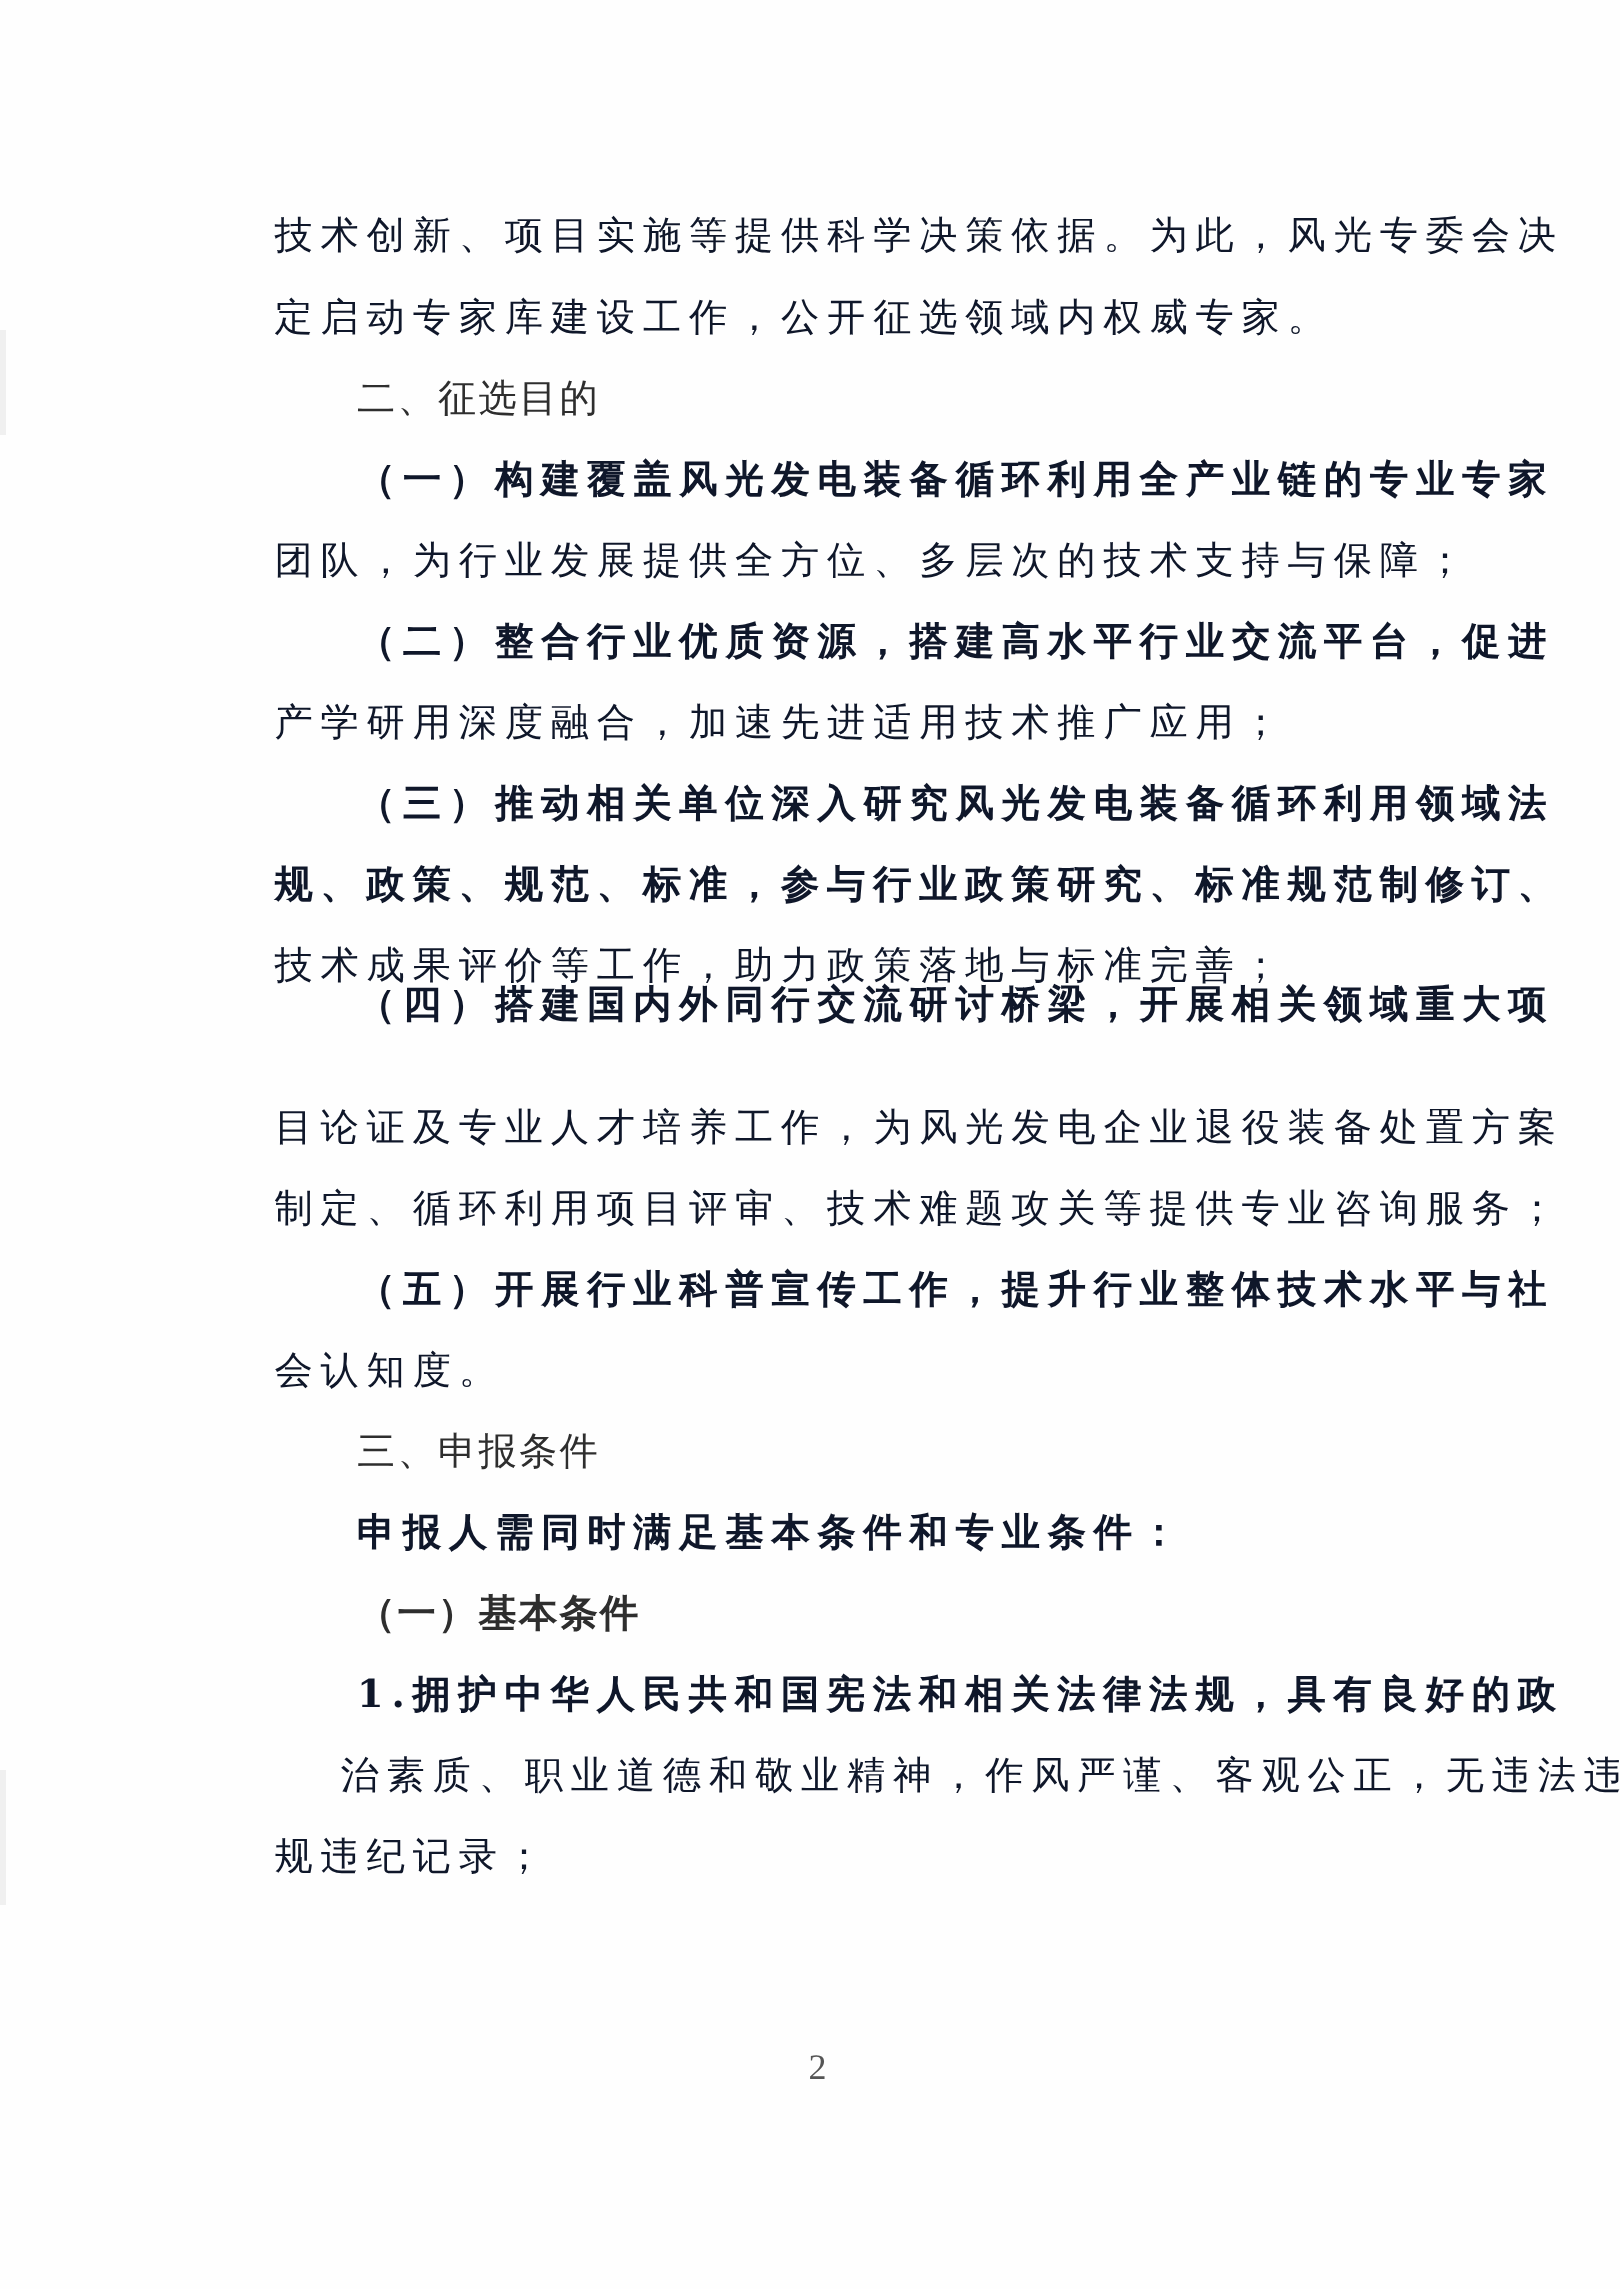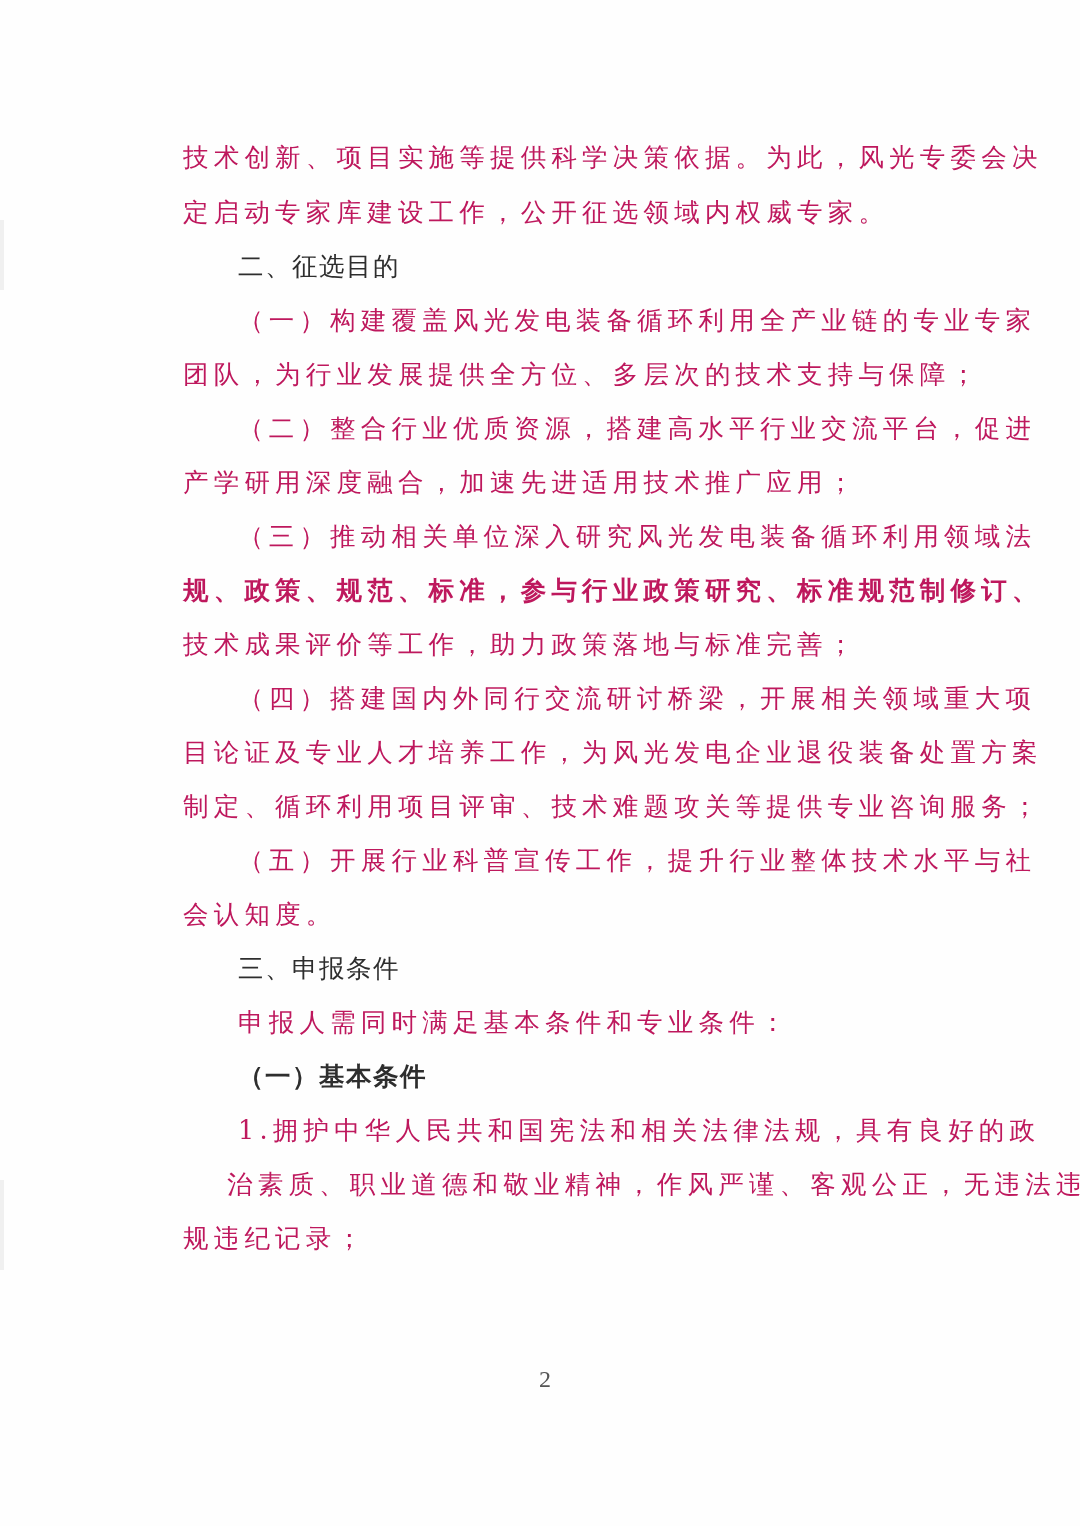--- a/index.html
+++ b/index.html
@@ -24,23 +24,23 @@
     }
     .line {
       position: absolute;
       left: 183px;
       width: 730px;
       font-size: 25.5px;
       line-height: 30px;
       height: 30px;
       white-space: nowrap;
       letter-spacing: 5.2px;
-      color: #be185d;
+      color: #0f172a;
     }
-    .indent { left: 238px; width: 675px; }
+    .indent { left: 238px; width: 675px; font-weight: bold; }
     .heading {
       font-family: "DejaVu Sans", "Liberation Sans", sans-serif;
       font-weight: normal;
       letter-spacing: 1.5px;
       color: #2e2e2e;
     }
     .sub-heading {
       font-family: "DejaVu Sans", "Liberation Sans", sans-serif;
       font-weight: bold;
       letter-spacing: 1.5px;
@@ -74,21 +74,21 @@
       <div class="line" style="top: 142px;">技术创新、项目实施等提供科学决策依据。为此，风光专委会决</div>
       <div class="line" style="top: 197px;">定启动专家库建设工作，公开征选领域内权威专家。</div>
       <div class="line indent heading" style="top: 251px;">二、征选目的</div>
       <div class="line indent" style="top: 305px;">（一）构建覆盖风光发电装备循环利用全产业链的专业专家</div>
       <div class="line" style="top: 359px;">团队，为行业发展提供全方位、多层次的技术支持与保障；</div>
       <div class="line indent" style="top: 413px;">（二）整合行业优质资源，搭建高水平行业交流平台，促进</div>
       <div class="line" style="top: 467px;">产学研用深度融合，加速先进适用技术推广应用；</div>
       <div class="line indent" style="top: 521px;">（三）推动相关单位深入研究风光发电装备循环利用领域法</div>
       <div class="line" style="top: 575px; font-weight: bold;">规、政策、规范、标准，参与行业政策研究、标准规范制修订、</div>
       <div class="line" style="top: 629px;">技术成果评价等工作，助力政策落地与标准完善；</div>
-      <div class="line indent" style="top: 683px;">（四）搭建国内外同行交流研讨桥梁，开展相关领域重大项</div>
+      <div class="line indent" style="top: 655px;">（四）搭建国内外同行交流研讨桥梁，开展相关领域重大项</div>
       <div class="line" style="top: 737px;">目论证及专业人才培养工作，为风光发电企业退役装备处置方案</div>
       <div class="line" style="top: 791px;">制定、循环利用项目评审、技术难题攻关等提供专业咨询服务；</div>
       <div class="line indent" style="top: 845px;">（五）开展行业科普宣传工作，提升行业整体技术水平与社</div>
       <div class="line" style="top: 899px;">会认知度。</div>
       <div class="line indent heading" style="top: 953px;">三、申报条件</div>
       <div class="line indent" style="top: 1007px;">申报人需同时满足基本条件和专业条件：</div>
       <div class="line indent sub-heading" style="top: 1061px;">（一）基本条件</div>
       <div class="line indent" style="top: 1115px;">1.拥护中华人民共和国宪法和相关法律法规，具有良好的政</div>
       <div class="line" style="top: 1169px; margin-left: 44px;">治素质、职业道德和敬业精神，作风严谨、客观公正，无违法违</div>
       <div class="line" style="top: 1223px;">规违纪记录；</div>

